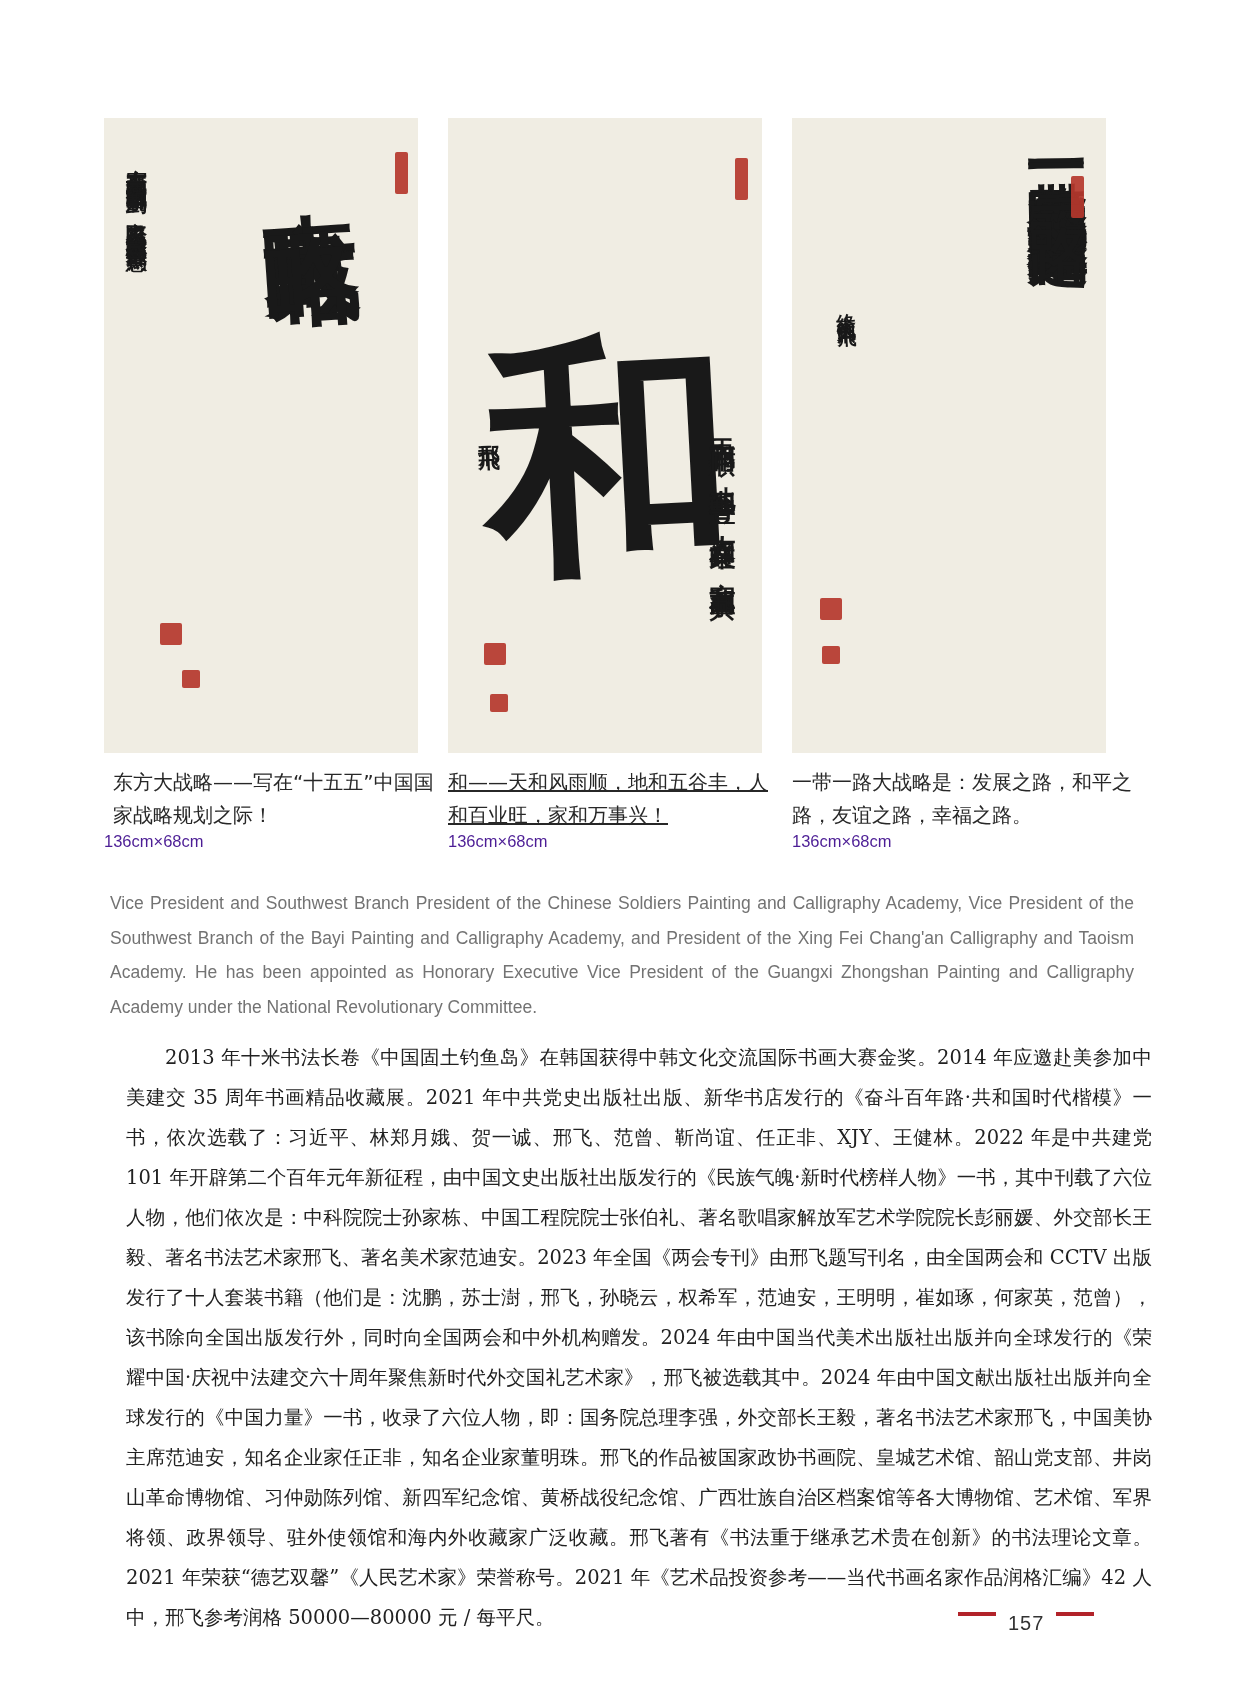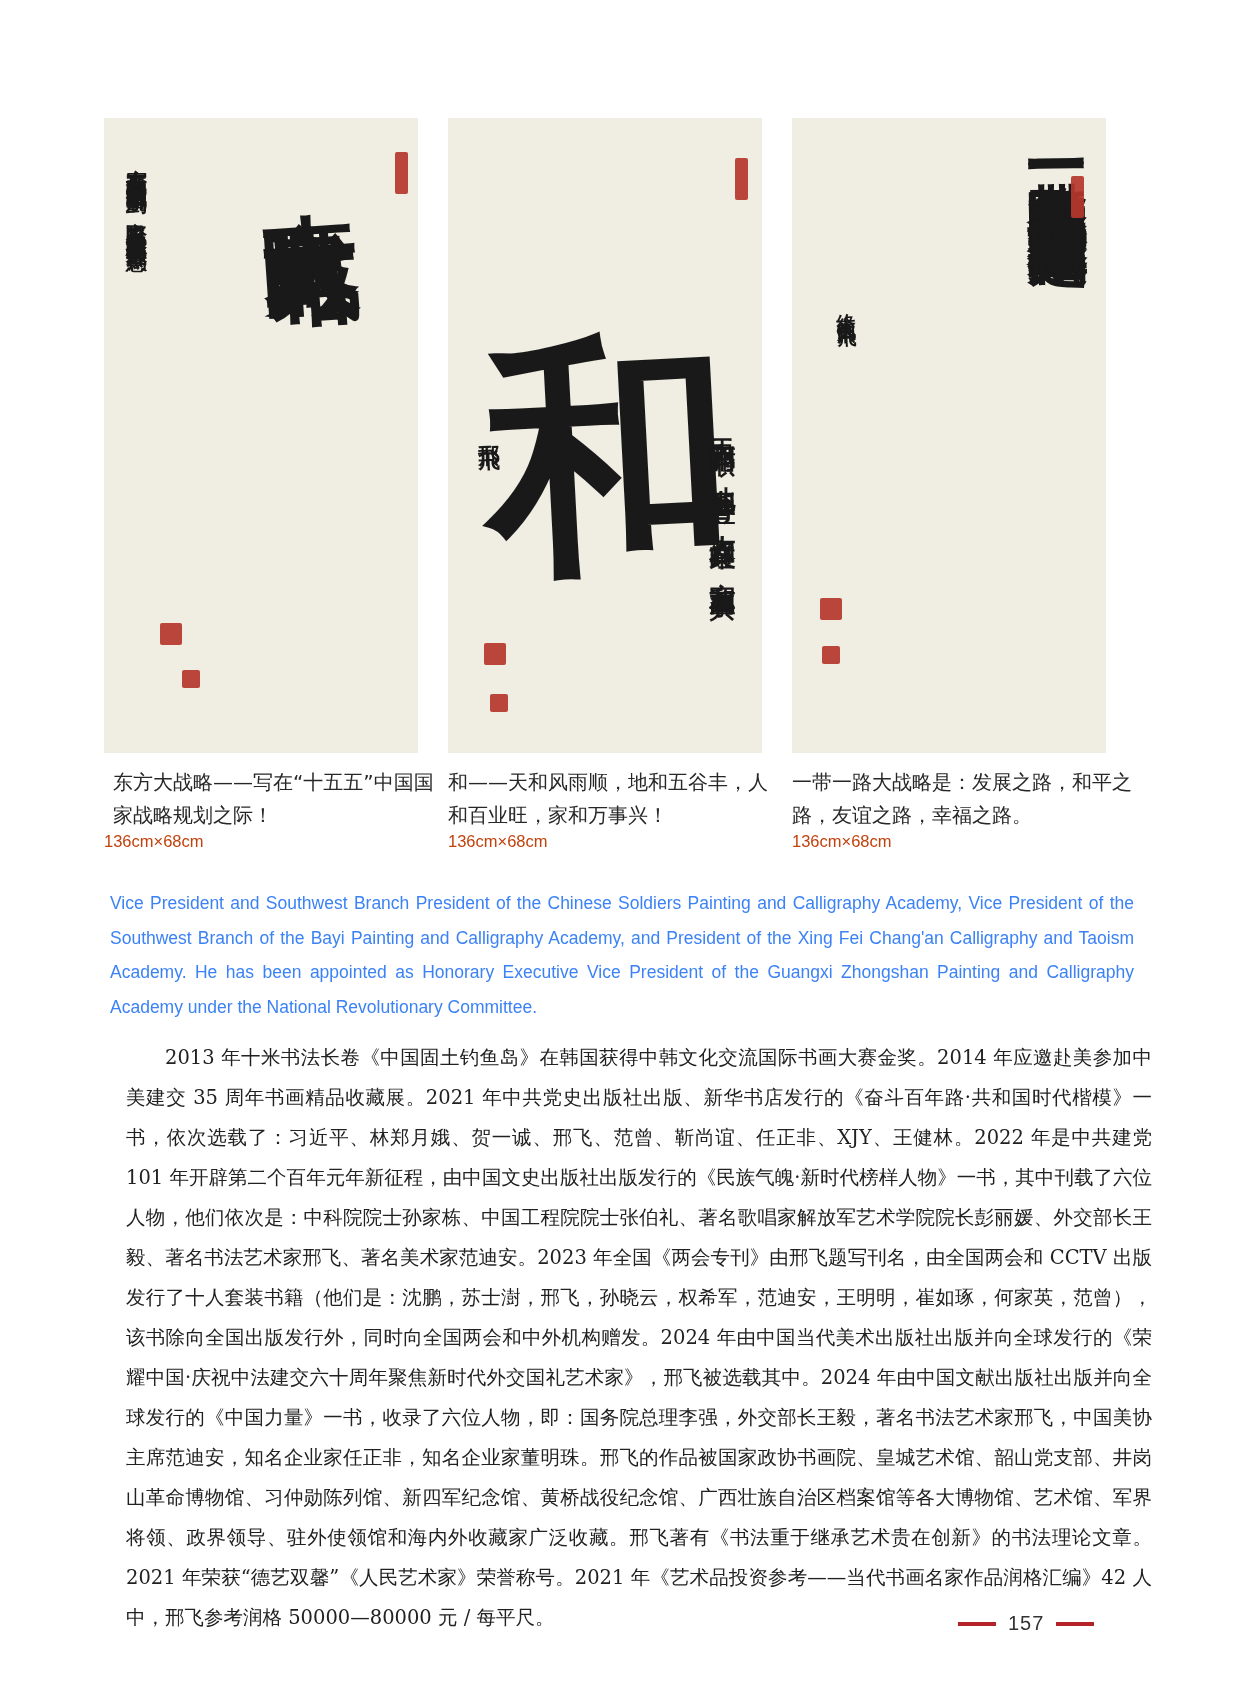--- a/index.html
+++ b/index.html
@@ -54,46 +54,46 @@
   .seal-thin{width:13px;height:42px;}
   .seal-sq-l{width:22px;height:22px;}
   .seal-sq-s{width:18px;height:18px;}
   
   .caption{
     position:absolute;width:336px;color:#272727;
     font-family:"DejaVu Sans","Liberation Sans",sans-serif;
     font-size:20px;line-height:33px;top:766px;
   }
   .cap-1{left:104px;margin-left:9px;}
-  .cap-2{left:448px;}
+  .cap-2{left:448px;text-decoration:underline;}
   .cap-3{left:792px;width:346px;}
   .size-line{
-    position:absolute;top:832px;color:#c2410c;
+    position:absolute;top:832px;color:#4c1d95;
     font-family:"Liberation Sans",sans-serif;font-size:16.5px;
   }
   .sz-1{left:104px;}
   .sz-2{left:448px;}
   .sz-3{left:792px;}
   
   .bio-en{
     position:absolute;left:110px;top:886px;width:1024px;
-    color:#3b82f6;font-size:17.5px;line-height:34.5px;
+    color:#737373;font-size:17.5px;line-height:34.5px;
     text-align:justify;font-family:"Liberation Sans",sans-serif;
   }
   
   .bio-zh{
     position:absolute;left:108px;top:1038px;width:1026px;
     color:#212121;font-size:19.5px;line-height:40px;
     text-align:justify;text-indent:2em;
     font-family:"DejaVu Serif","Liberation Serif",serif;
     margin-left:18px;
   }
   
   .footer{
-    position:absolute;top:1612px;left:958px;display:flex;align-items:center;
+    position:absolute;top:1612px;left:958px;display:flex;align-items:flex-start;
   }
   .footer .dash{width:38px;height:4px;background:#b2232a;}
   .footer .num{
     margin:0 12px;font-size:20px;color:#333333;
     font-family:"Liberation Sans",sans-serif;letter-spacing:1px;
   }
 </style>
 </head>
 <body>
 

